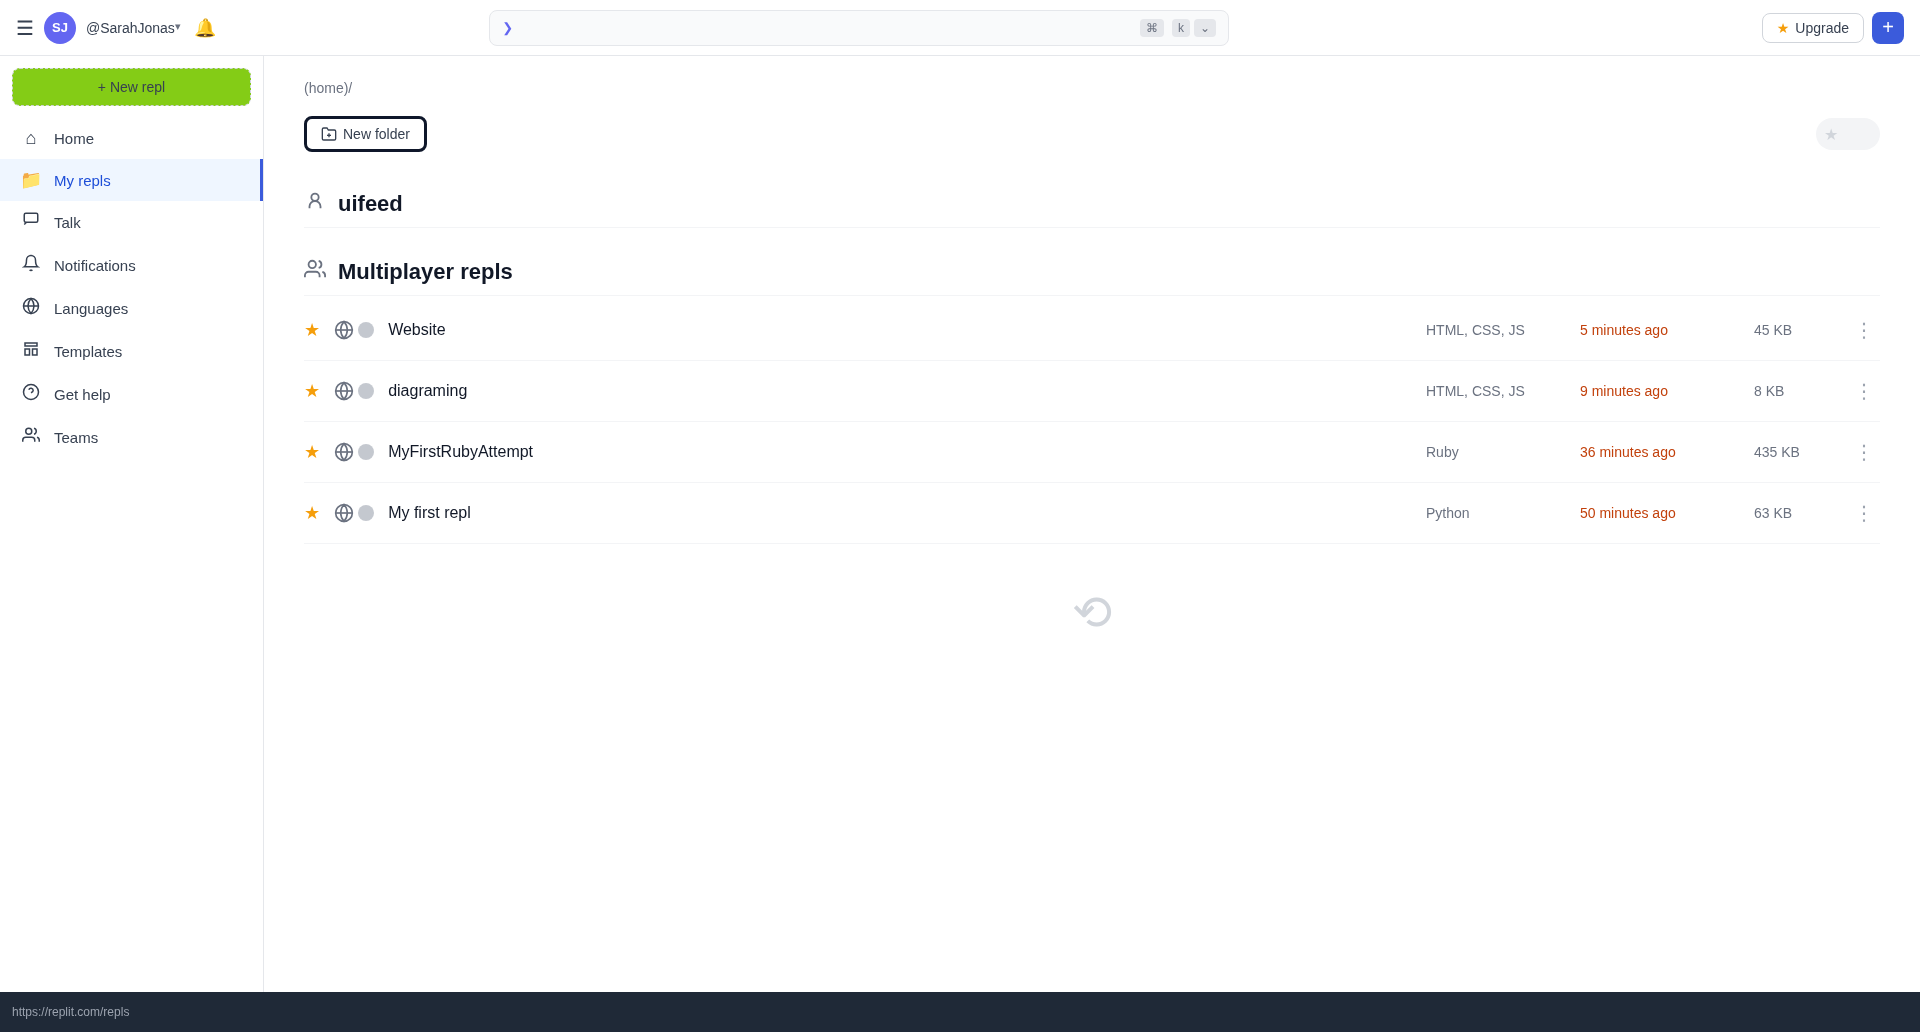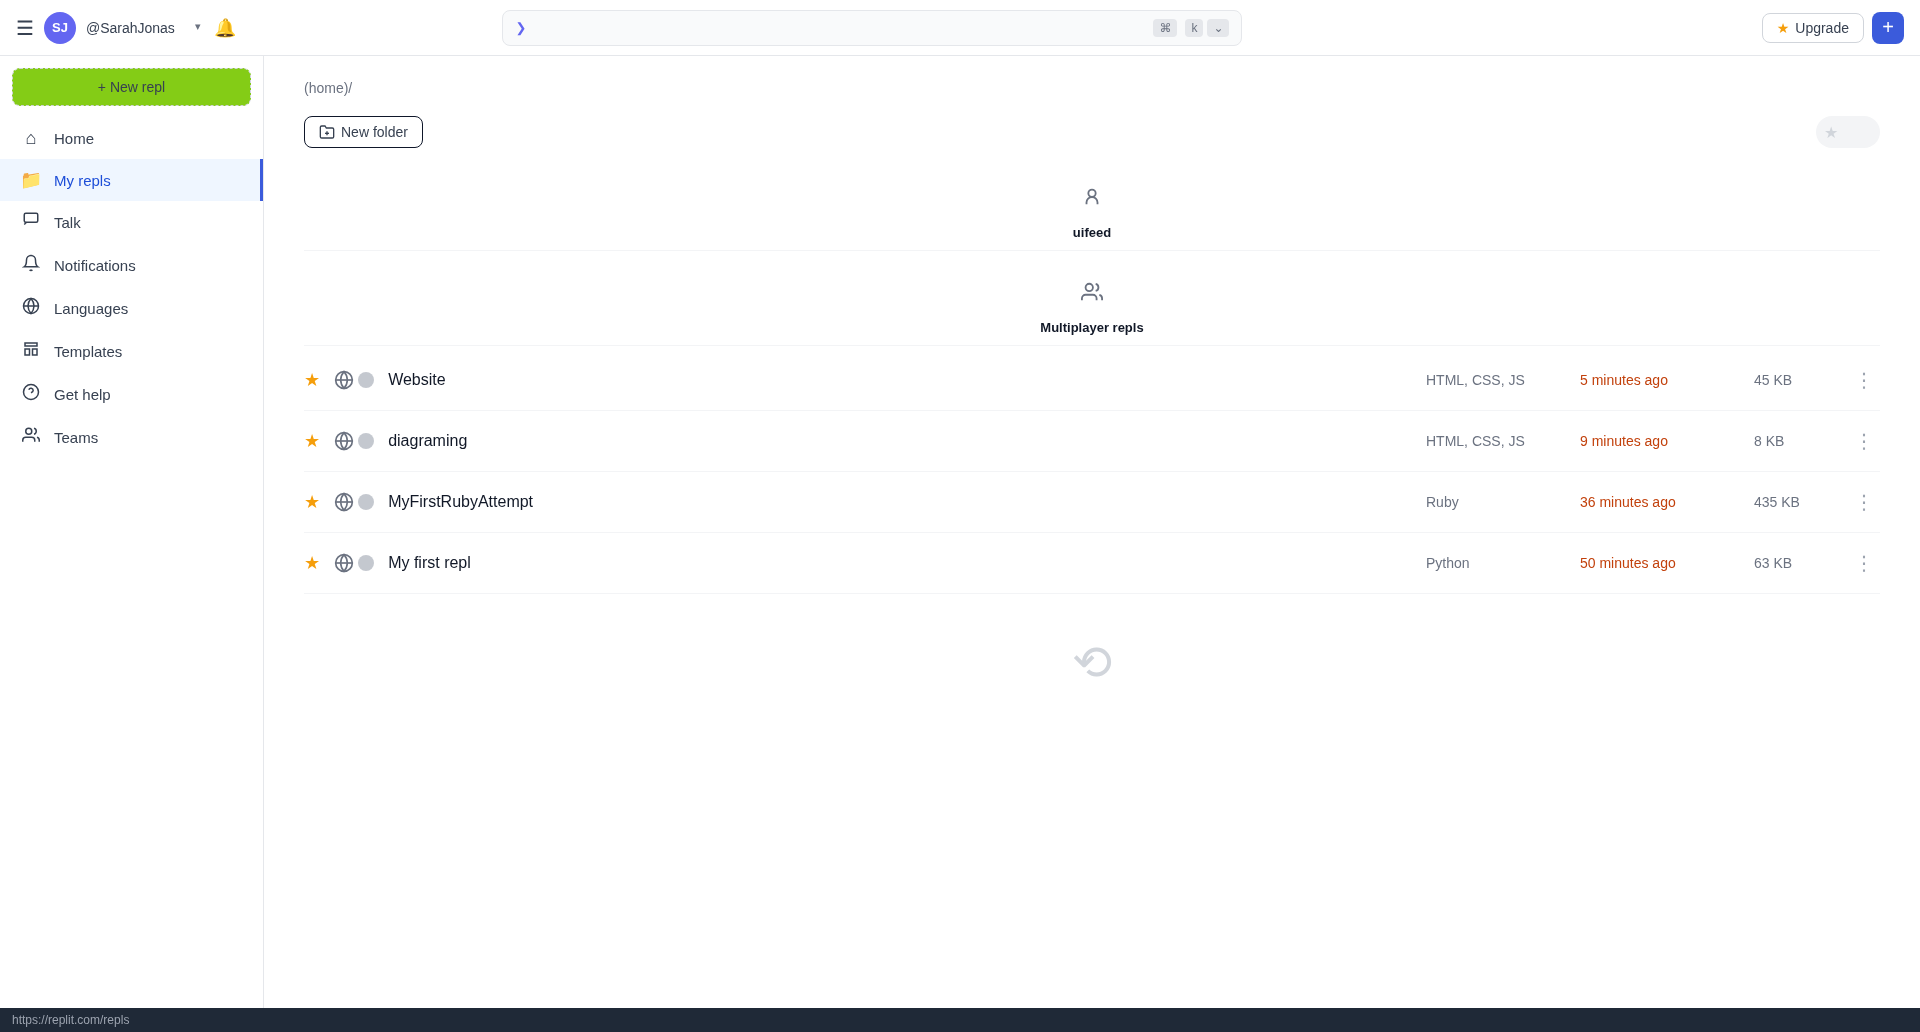--- a/index.html
+++ b/index.html
@@ -6,21 +6,21 @@
     body { font-family: -apple-system, BlinkMacSystemFont, 'Segoe UI', sans-serif; background: #fff; display: flex; flex-direction: column; height: 1032px; overflow: hidden; }
 
     
     .topbar {
       display: flex; align-items: center; height: 56px;
       border-bottom: 1px solid #e5e7eb; padding: 0 16px; gap: 12px; flex-shrink: 0;
     }
     .topbar-left { display: flex; align-items: center; gap: 10px; }
     .menu-icon { cursor: pointer; color: #374151; font-size: 20px; }
     .avatar { width: 32px; height: 32px; border-radius: 50%; background: #6366f1; display: flex; align-items: center; justify-content: center; color: #fff; font-size: 13px; font-weight: 600; }
-    .username { font-size: 14px; color: #374151; font-weight: 500; display: flex; align-items: flex-start; gap: 20px; cursor: pointer; }
+    .username { font-size: 14px; color: #374151; font-weight: 500; display: flex; align-items: flex-start; gap: 0; cursor: pointer; }
     .chevron-down { font-size: 11px; color: #6b7280; }
     .bell-icon { font-size: 18px; color: #6b7280; cursor: pointer; margin-left: 4px; }
 
     .search-bar {
       flex: 1; max-width: 740px; margin: 0 auto;
       display: flex; align-items: center;
       border: 1px solid #e5e7eb; border-radius: 8px;
       padding: 0 12px; height: 36px; gap: 8px; cursor: pointer;
       background: #f9fafb;
     }
@@ -70,36 +70,36 @@
     .sidebar-item .icon { font-size: 18px; width: 22px; text-align: center; flex-shrink: 0; }
 
     
     .main { flex: 1; overflow-y: auto; padding: 24px 40px; }
 
     .breadcrumb { font-size: 14px; color: #6b7280; margin-bottom: 20px; }
 
     .toolbar { display: flex; align-items: center; justify-content: space-between; margin-bottom: 28px; }
     .new-folder-btn {
       display: flex; align-items: center; gap: 6px;
-      border: 1px solid #0f172a; border-radius: 8px;
+      border: 3px solid #0f172a; border-radius: 8px;
       padding: 7px 14px; font-size: 14px; color: #374151;
       cursor: pointer; background: #fff; font-weight: 500;
     }
     .starred-toggle {
       width: 64px; height: 32px; background: #f3f4f6; border-radius: 16px;
       display: flex; align-items: center; padding: 0 8px; cursor: pointer;
       gap: 6px;
     }
     .starred-toggle .star-icon { color: #d1d5db; font-size: 16px; }
 
     
     .section-header {
       display: flex; align-items: center; gap: 12px;
-      padding: 10px 0 10px; font-size: 13px; font-weight: 600; color: #111827;
-      border-bottom: 1px solid #f3f4f6; margin-bottom: 4px; flex-direction: column;
+      padding: 10px 0 10px; font-size: 22px; font-weight: 600; color: #111827;
+      border-bottom: 1px solid #f3f4f6; margin-bottom: 4px;
     }
     .section-icon { color: #6b7280; font-size: 18px; }
 
     
     .repl-row {
       display: flex; align-items: center; gap: 14px;
       padding: 14px 0; border-bottom: 1px solid #f3f4f6;
       cursor: pointer;
     }
     .star-btn { font-size: 18px; color: #f59e0b; cursor: pointer; flex-shrink: 0; }
@@ -109,21 +109,21 @@
     .repl-size { width: 80px; font-size: 14px; color: #6b7280; }
     .more-btn { font-size: 20px; color: #9ca3af; cursor: pointer; padding: 4px 6px; border-radius: 6px; }
 
     
     .spinner-container { display: flex; justify-content: center; padding: 40px; }
     .spinner { font-size: 48px; color: #d1d5db; animation: spin 1.5s linear infinite; display: inline-block; }
     @keyframes spin { from { transform: rotate(0deg); } to { transform: rotate(360deg); } }
 
     
     .statusbar {
-      height: 24px; background: #1f2937; color: #9ca3af; font-size: 12px;
+      height: 40px; background: #1f2937; color: #9ca3af; font-size: 12px;
       display: flex; align-items: center; padding: 0 12px; flex-shrink: 0;
     }
 
     
     .globe-combo { display: flex; align-items: center; gap: 2px; }
   </style>
 </head>
 <body>
 
 <div class="topbar">

